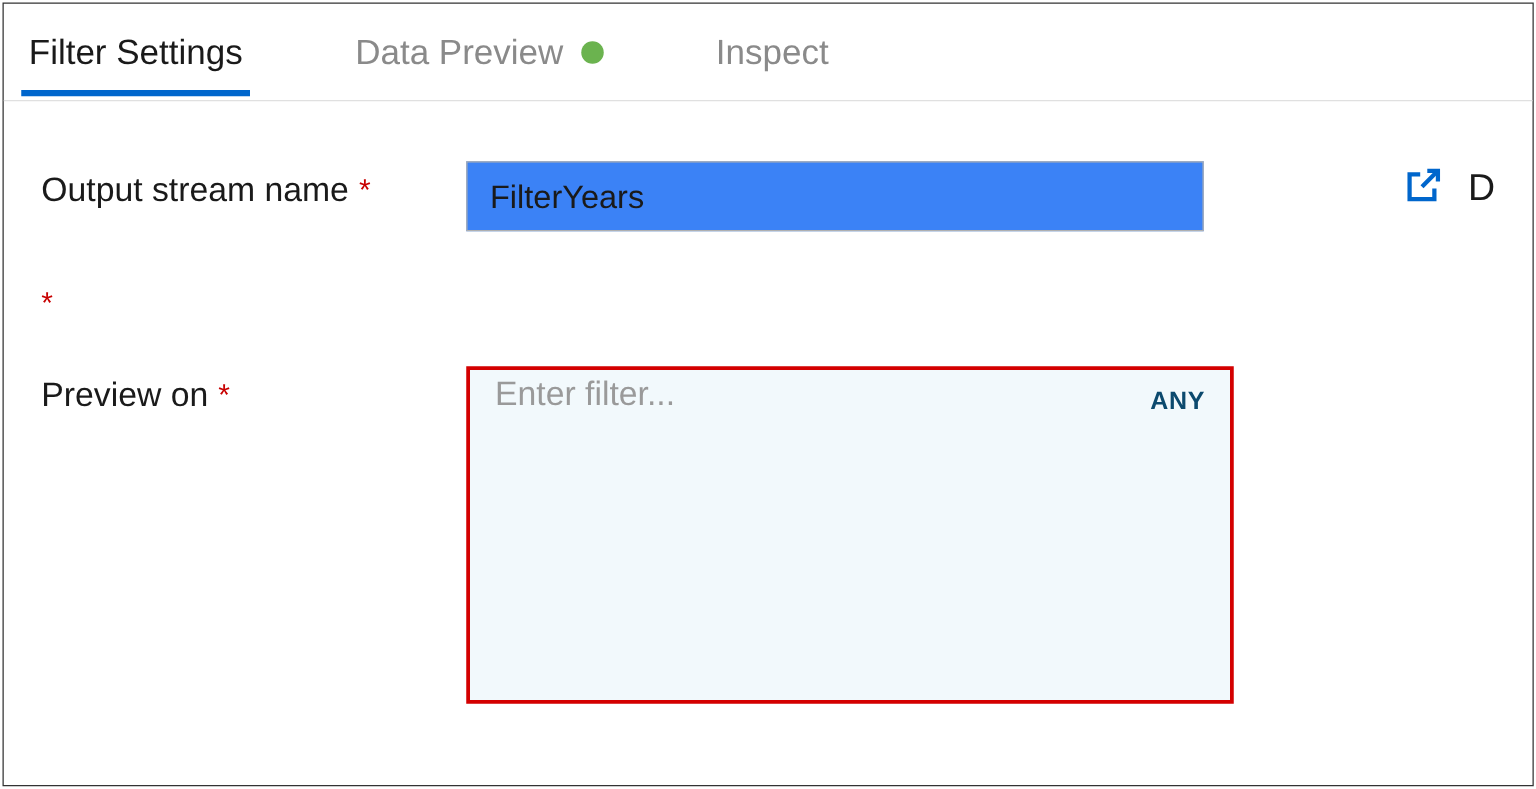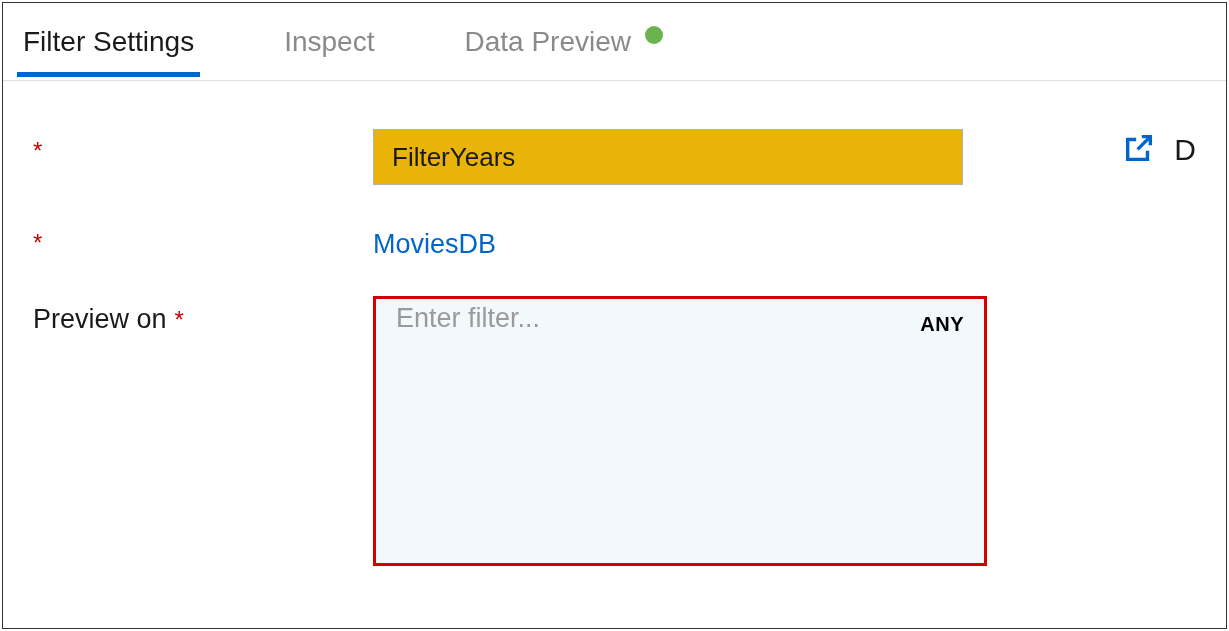--- a/index.html
+++ b/index.html
@@ -28,21 +28,21 @@
       padding: 0 20px;
       height: 78px;
       border-bottom: 1px solid #e0e0e0;
       gap: 90px;
     }
     .tab {
       font-size: 28px;
       color: #8a8a8a;
       padding: 18px 0 18px 0;
       display: flex;
-      align-items: flex-start;
+      align-items: center;
       gap: 14px;
       cursor: pointer;
       position: relative;
       white-space: nowrap;
     }
     .tab.active {
       color: #1a1a1a;
     }
     .tab.active::after {
       content: "";
@@ -88,21 +88,21 @@
       position: relative;
     }
     .text-input {
       width: 100%;
       height: 56px;
       border: 1px solid #b0b0b0;
       font-size: 26px;
       color: #1a1a1a;
       padding: 0 18px;
       font-family: inherit;
-      background: #eab308;
+      background: #3b82f6;
     }
     .link-value {
       font-size: 27px;
       color: #0066cc;
       padding-top: 8px;
       display: inline-block;
       cursor: pointer;
     }
     .filter-box {
       width: 614px;
@@ -116,21 +116,21 @@
       font-size: 27px;
       color: #9a9a9a;
       pointer-events: none;
     }
     .filter-type-badge {
       position: absolute;
       top: 14px;
       right: 20px;
       font-size: 20px;
       font-weight: 700;
-      color: #000000;
+      color: #0c4a6e;
       letter-spacing: 0.5px;
     }
     .right-actions {
       position: absolute;
       top: 50px;
       right: 30px;
       display: flex;
       align-items: center;
       gap: 18px;
     }
@@ -149,45 +149,43 @@
 </head>
 <body>
 
 <div class="frame">
 
   <div class="tabs">
     <div class="tab active">
       <span>Filter Settings</span>
     </div>
     <div class="tab">
-      <span>Inspect</span>
-    </div>
-    <div class="tab">
       <span>Data Preview</span>
       <span class="status-dot"></span>
     </div>
+    <div class="tab">
+      <span>Inspect</span>
+    </div>
   </div>
 
   <div class="form-area">
+
+    <div class="form-row">
+      <div class="form-label">
+        <span>Output stream name</span>
+        <span class="required-asterisk">*</span>
+      </div>
+      <div class="form-control-wrap">
+        <input type="text" class="text-input" value="FilterYears" style="">
+      </div>
+    </div>
 
     <div class="form-row">
       <div class="form-label">
         <span class="required-asterisk">*</span>
-      </div>
-      <div class="form-control-wrap">
-        <input type="text" class="text-input" value="FilterYears" style="">
-      </div>
-    </div>
-
-    <div class="form-row">
-      <div class="form-label">
-        <span class="required-asterisk">*</span>
-      </div>
-      <div class="form-control-wrap">
-        <a class="link-value">MoviesDB</a>
       </div>
     </div>
 
     <div class="form-row">
       <div class="form-label">
         <span>Preview on</span>
         <span class="required-asterisk">*</span>
       </div>
       <div class="filter-box">
         <span class="filter-placeholder">Enter filter...</span>

